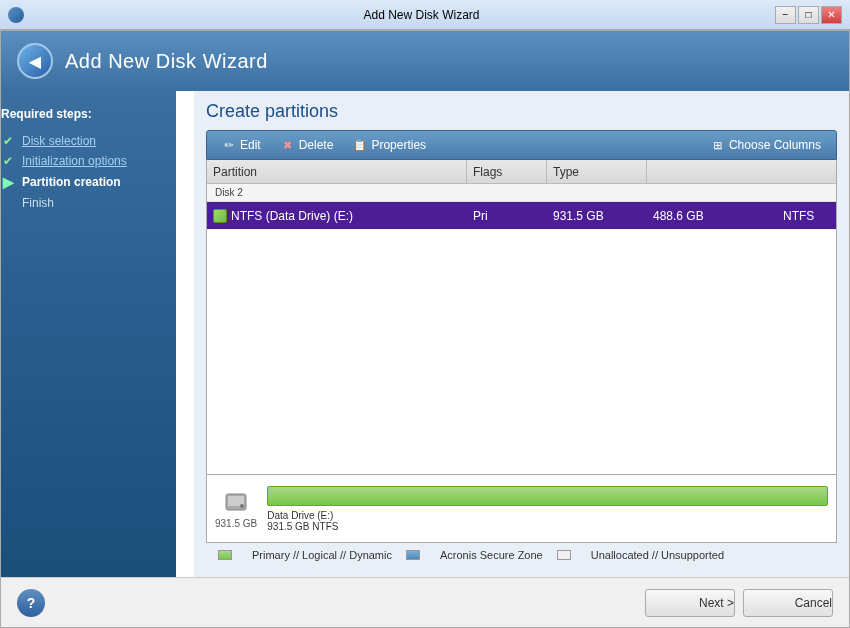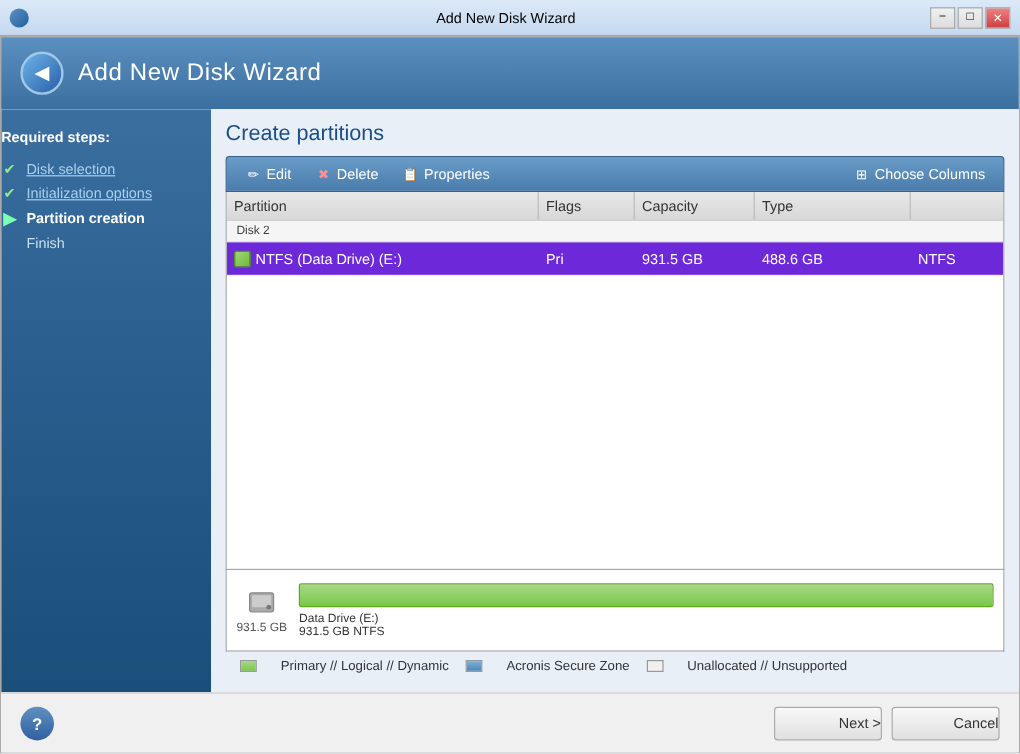--- a/index.html
+++ b/index.html
@@ -131,20 +131,21 @@
       cursor: pointer;
     }
 
     
     .main-panel {
       flex: 1;
       background: #e8eff7;
       display: flex;
       flex-direction: column;
       padding: 10px 12px;
+      margin-left: 18px;
     }
     .panel-title {
       color: #1a4f8a;
       font-size: 18px;
       font-weight: 300;
       margin-bottom: 8px;
     }
 
     
     .toolbar {
@@ -210,21 +211,21 @@
       background: #f5f5f5;
       border-bottom: 1px solid #ddd;
     }
     .table-row {
       display: grid;
       grid-template-columns: 260px 80px 100px 130px 1fr;
       height: 28px;
       border-bottom: 1px solid #eee;
     }
     .table-row.selected {
-      background: #6d28d9;
+      background: #4c1d95;
       color: white;
     }
     .table-cell {
       padding: 4px 6px;
       font-size: 12px;
       display: flex;
       align-items: center;
       gap: 4px;
     }
     .partition-icon {
@@ -410,21 +411,20 @@
         <button class="toolbar-btn">
           <span class="toolbar-icon">⊞</span>
           <span>Choose Columns</span>
         </button>
       </div>
 
       <div class="table-area">
         <div class="table-header">
           <div class="table-header-cell">Partition</div>
           <div class="table-header-cell">Flags</div>
-          <div class="table-header-cell">Capacity</div>
           <div class="table-header-cell">Type</div>
         </div>
         <div class="disk-group-header">Disk 2</div>
         <div class="table-row selected">
           <div class="table-cell">
             <div class="partition-icon selected"></div>
             <span>NTFS (Data Drive) (E:)</span>
           </div>
           <div class="table-cell">Pri</div>
           <div class="table-cell">931.5 GB</div>

